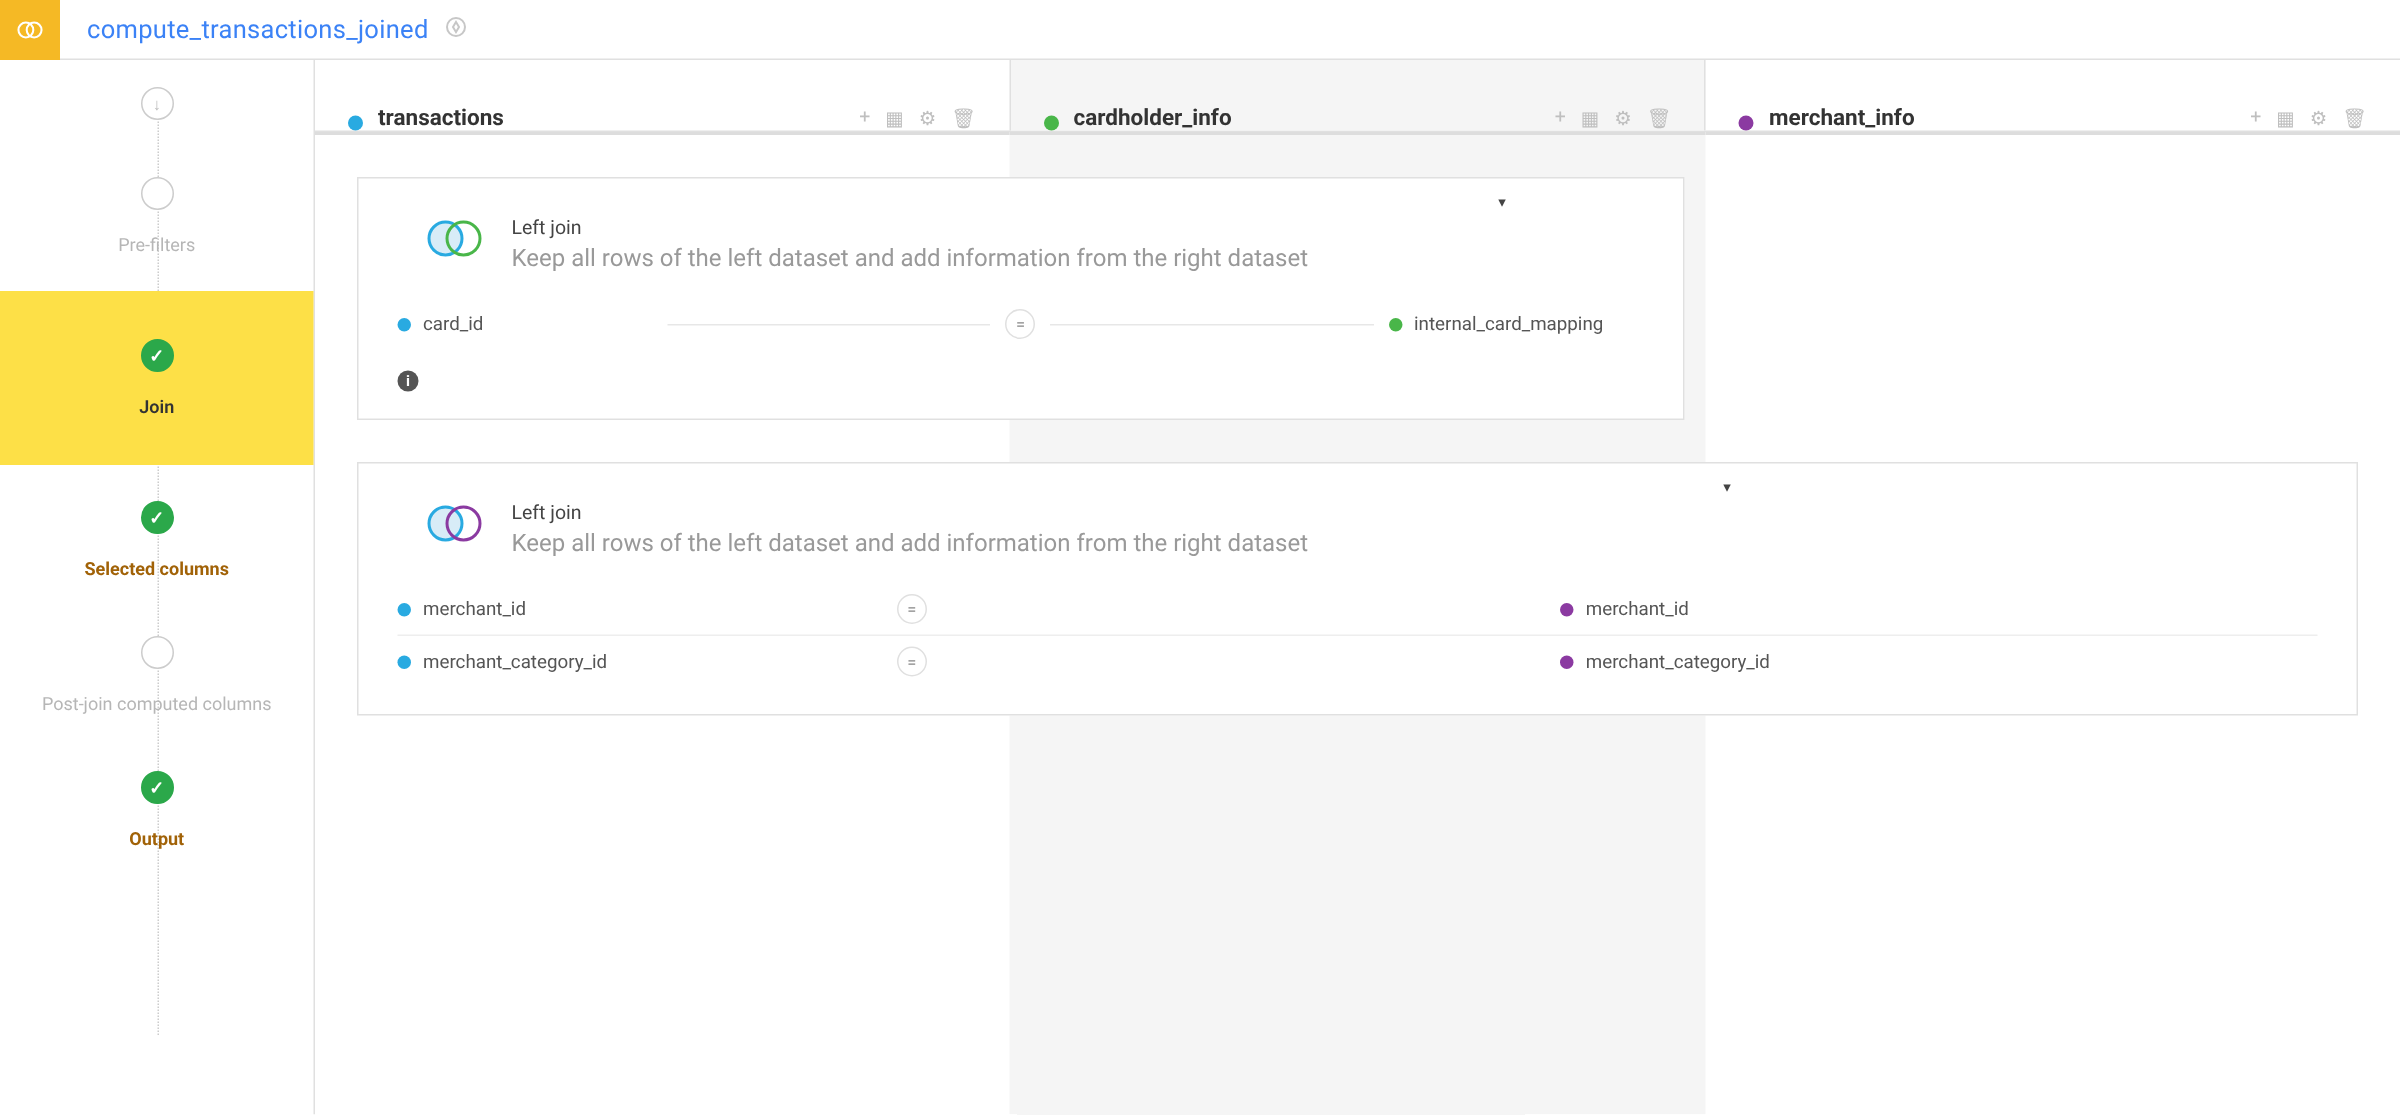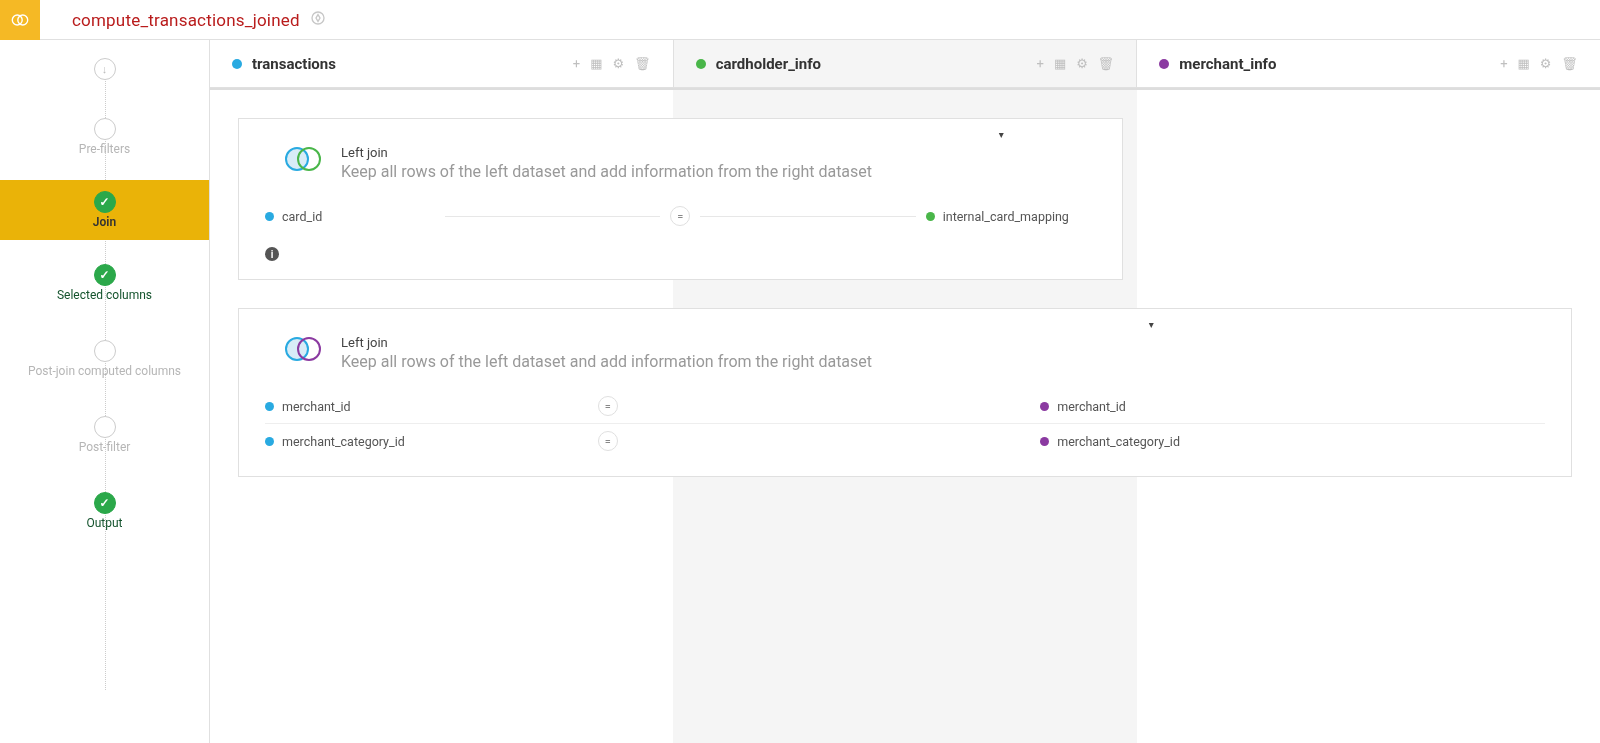--- a/index.html
+++ b/index.html
@@ -14,42 +14,42 @@
     --panel-bg:#F5F5F5;
     --dark:#333;
     --bg:#FFFFFF;
   }
   *{box-sizing:border-box;font-family:-apple-system,BlinkMacSystemFont,"Segoe UI",Roboto,Helvetica,Arial,sans-serif}
   html,body{margin:0;padding:0;width:1600px;height:743px;background:var(--bg);color:var(--dark);font-size:13px}
   
   .topbar{height:40px;border-bottom:1px solid var(--border);display:flex;align-items:center}
   .app-icon{width:40px;height:40px;background:#F5B925;display:flex;align-items:center;justify-content:center}
   .app-icon svg{width:22px;height:22px}
-  .page-title{font-size:17px;margin-left:32px;color:#b91c1c;letter-spacing:.2px}
+  .page-title{font-size:17px;margin-left:18px;color:#3b82f6;letter-spacing:.2px}
   .tag-icon{margin-left:10px;color:#C7C7C7}
   .top-tabs{margin-left:auto;display:flex;gap:32px;padding-right:32px;align-items:center;height:100%}
   .top-tab{color:#888;font-size:13px;cursor:pointer;padding:11px 0;border-bottom:2px solid transparent}
   .top-tab.active{color:#333;border-bottom-color:#333}
   
   .body{display:flex;height:calc(100% - 40px)}
   .leftnav{width:210px;border-right:1px solid var(--border);padding-top:18px;position:relative}
   .leftnav .rail{position:absolute;left:50%;top:30px;width:0;height:620px;border-left:1px dotted #CCC;z-index:0}
   .step{position:relative;z-index:1;display:flex;flex-direction:column;align-items:center;margin-bottom:38px}
   .step .dot{width:22px;height:22px;border-radius:50%;background:#fff;border:1px solid #CCC;display:flex;align-items:center;justify-content:center}
   .step .dot.ok{background:var(--ok);border-color:var(--ok);color:#fff}
   .step .dot.ok::after{content:"✓";font-size:12px;font-weight:700}
   .step .dot.arrow::after{content:"↓";font-size:11px;color:#BBB}
-  .step .lbl{margin-top:2px;font-size:12px;color:#B6B6B6;text-align:center;max-width:180px}
-  .step.active{background:#eab308;width:100%;padding:11px 0;margin-top:-14px;margin-bottom:24px}
+  .step .lbl{margin-top:16px;font-size:12px;color:#B6B6B6;text-align:center;max-width:180px}
+  .step.active{background:#fde047;width:100%;padding:32px 0;margin-top:-14px;margin-bottom:24px}
   .step.active .lbl, .step.done .lbl{color:#333;font-weight:600}
-  .step.done .lbl{font-weight:400;color:#14532d}
+  .step.done .lbl{font-weight:700;color:#a16207}
   
   .main{flex:1;display:flex;flex-direction:column;overflow:hidden}
   .ds-headers{display:flex;border-bottom:1px solid var(--border);height:48px}
-  .ds-col{flex:1;display:flex;align-items:center;padding:0 22px;border-right:1px solid var(--border);position:relative}
+  .ds-col{flex:1;display:flex;align-items:flex-end;padding:0 22px;border-right:1px solid var(--border);position:relative}
   .ds-col:last-child{border-right:none}
   .ds-col.mid{background:var(--panel-bg)}
   .ds-dot{width:10px;height:10px;border-radius:50%;margin-right:10px}
   .ds-name{font-weight:700;font-size:15px;color:#333}
   .ds-actions{margin-left:auto;display:flex;gap:10px;color:#BFBFBF}
   .ds-actions span{cursor:pointer;font-size:13px}
   .accent-row{display:flex}
   .accent-row>div{flex:1;height:2px}
   
   .cards{position:relative;flex:1}
@@ -107,24 +107,20 @@
         <div class="lbl">Join</div>
       </div>
     <div class="step done">
         <div class="dot ok"></div>
         <div class="lbl">Selected columns</div>
       </div>
     <div class="step">
         <div class="dot"></div>
         <div class="lbl">Post-join computed columns</div>
       </div>
-    <div class="step">
-        <div class="dot"></div>
-        <div class="lbl">Post-filter</div>
-      </div>
     <div class="step done">
         <div class="dot ok"></div>
         <div class="lbl">Output</div>
       </div>
   </div>
 
   <div class="main">
 
     <div class="ds-headers">
       <div class="ds-col">

